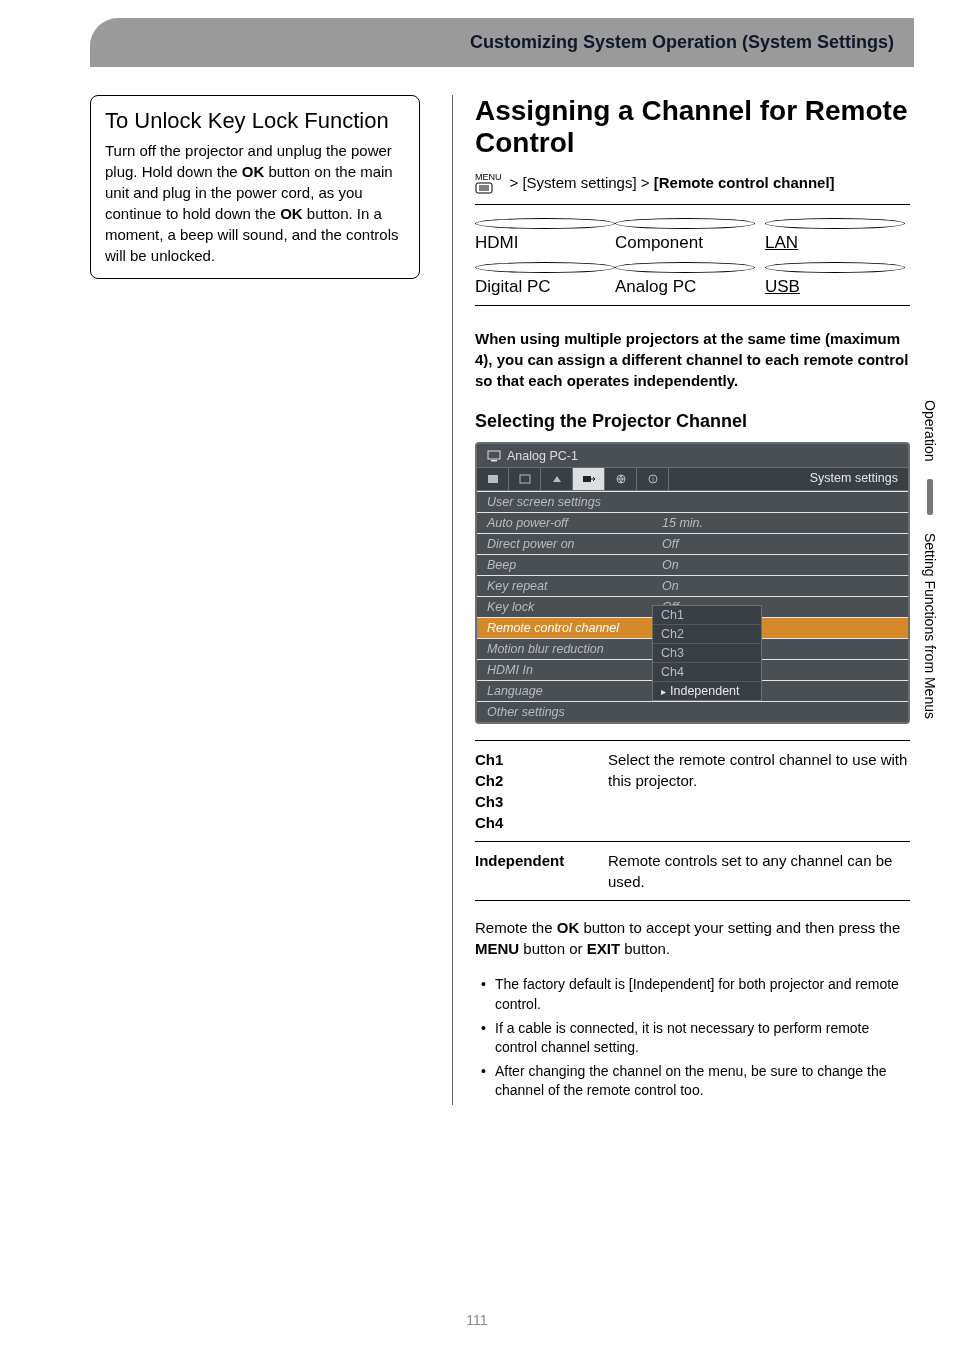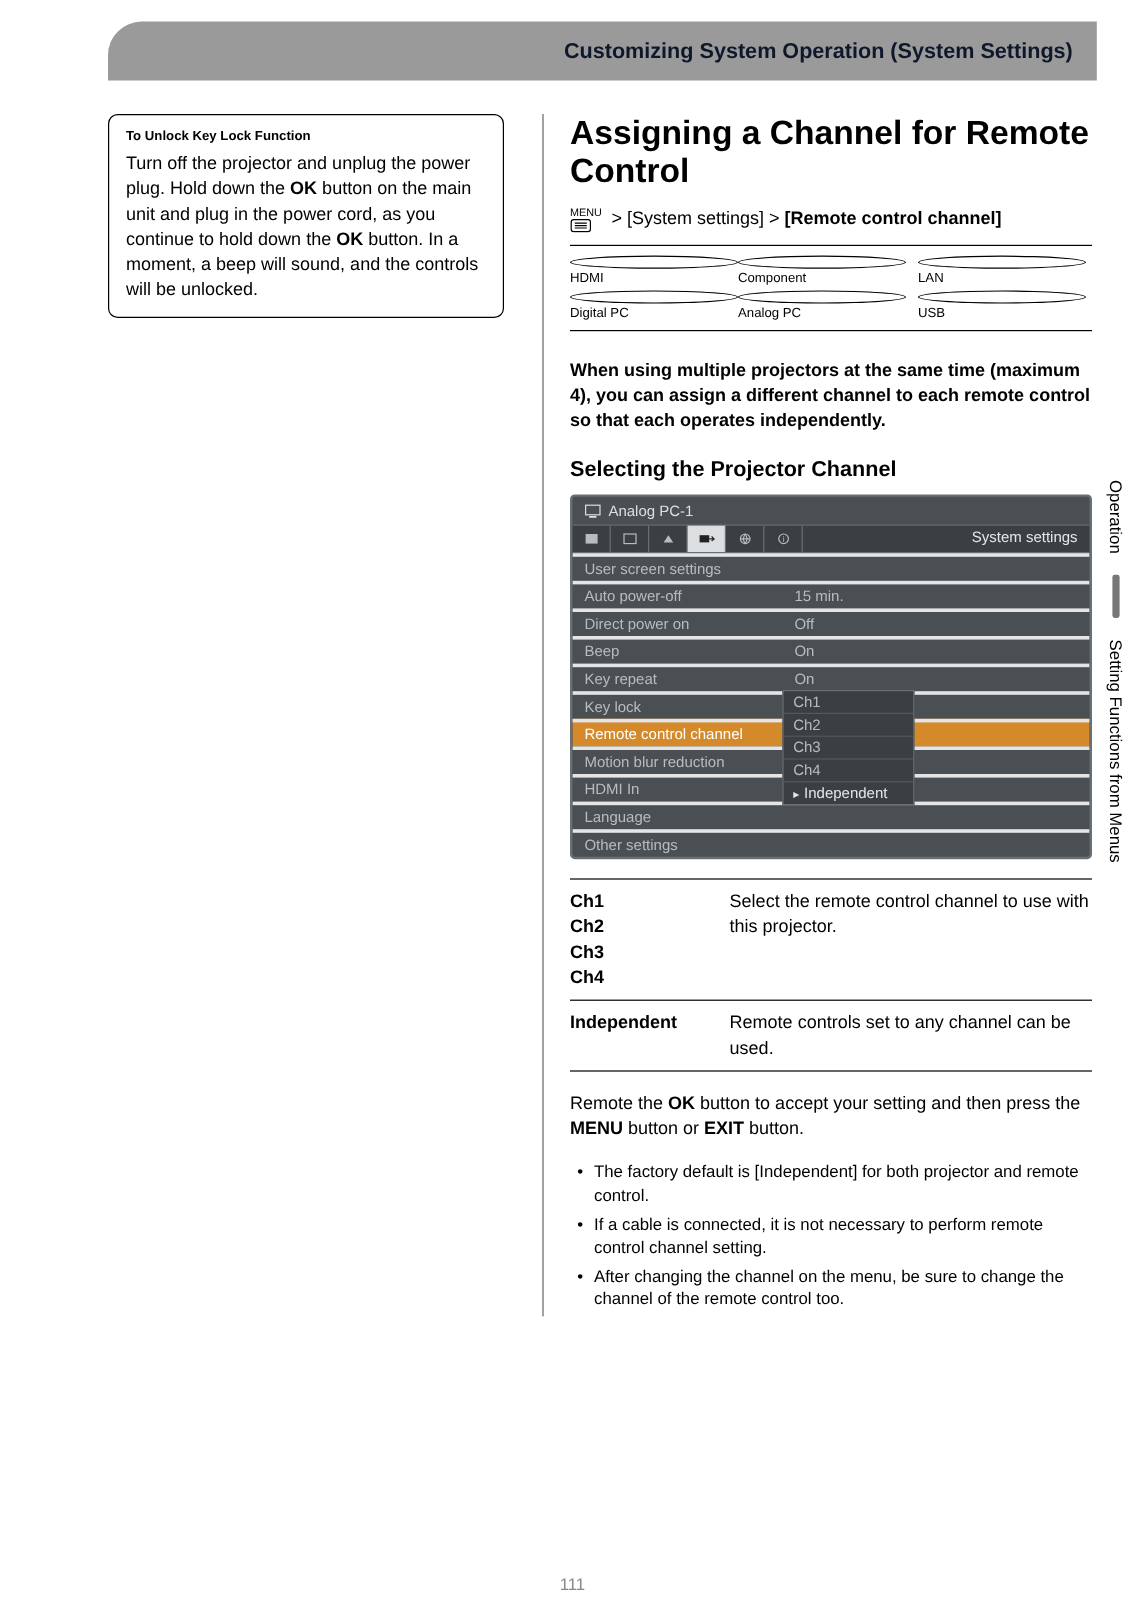--- a/index.html
+++ b/index.html
@@ -3,41 +3,41 @@
   <meta charset="utf-8">
   <style>
     * { box-sizing: border-box; margin: 0; padding: 0; }
     body { font-family: Arial, Helvetica, sans-serif; background: #fff; width: 954px; height: 1348px; position: relative; }
     .page { padding: 0 40px 60px 90px; }
     .header-bar { background: #9a9a9a; border-radius: 28px 0 0 0; padding: 14px 20px; margin: 18px 0 28px 0; text-align: right; color: #0f172a; font-weight: bold; font-size: 18px; }
     .content { display: flex; gap: 32px; }
     .left-col { width: 330px; flex-shrink: 0; }
     .right-col { flex: 1; border-left: 1px solid #666; padding-left: 22px; padding-right: 6px; }
     .callout { border: 1.5px solid #000; border-radius: 8px; padding: 12px 14px; }
-    .callout-title { font-weight: bold; font-size: 11px; margin-bottom: 6px; }
+    .callout-title { font-weight: normal; font-size: 22px; margin-bottom: 6px; }
     .callout-body { font-size: 15px; line-height: 1.4; }
     .h1 { font-size: 28px; font-weight: bold; line-height: 1.15; }
     .menu-path { display: flex; align-items: flex-start; gap: 8px; margin: 14px 0 10px 0; font-size: 15px; line-height: 1.35; }
     .menu-icon { display: inline-block; font-size: 9px; text-align: center; line-height: 1; }
     .menu-icon svg { display: block; }
-    .inputs-box { border-top: 1px solid #000; border-bottom: 1px solid #000; padding: 6px 0; margin-bottom: 18px; font-size: 11px; }
+    .inputs-box { border-top: 1px solid #000; border-bottom: 1px solid #000; padding: 6px 0; margin-bottom: 18px; font-size: 17px; }
     .inputs-row { display: flex; gap: 0; padding: 2px 0; }
     .inputs-row span:nth-child(1){ width: 140px; }
     .inputs-row span:nth-child(2){ width: 150px; }
-    .inputs-row span:nth-child(3){ flex: 1; }
+    .inputs-row span:nth-child(3){ flex: 1; text-decoration: underline; }
     .circle { display:inline-block; width:11px; height:11px; border:1.3px solid #000; border-radius:50%; margin-right:5px; vertical-align:-1px; }
     .lead { font-weight: bold; font-size: 15px; line-height: 1.4; margin-bottom: 20px; margin-top: 22px; }
     .h2 { font-weight: bold; font-size: 18px; margin-bottom: 10px; }
     .osd { background: #4a4f54; border: 2px solid #6a6f73; border-radius: 4px; color: #b8bcc0; font-size: 12.5px; overflow: hidden; margin-bottom: 16px; }
     .osd-title { padding: 5px 10px 4px 10px; color:#dcdfe2; font-size:12.5px; display:flex; align-items:center; gap:6px; }
     .osd-tabs { display: flex; background: #3a3f44; border-top:1px solid #6a6f73; border-bottom:1px solid #6a6f73; }
     .osd-tab { width: 32px; height: 22px; border-right:1px solid #6a6f73; display:flex; align-items:center; justify-content:center; }
     .osd-tab.active { background:#dcdfe2; color:#222; }
     .osd-tabs-label { margin-left:auto; padding: 3px 10px; color:#e4e7ea; font-weight:500; }
-    .osd-row { display:flex; border-top:3px solid #e5e5e5; }
+    .osd-row { display:flex; border-top:1px solid #e5e5e5;font-style:italic; }
     .osd-k { width: 175px; padding: 3px 10px; }
     .osd-v { padding: 3px 10px; }
     .osd-row.hl { background:#d48a2a; color:#fff; }
     .osd-dropdown { position: relative; margin-left: 175px; background:#3a3f44; border:1px solid #6a6f73; width:110px; }
     .osd-dropdown div { padding: 2px 8px; border-bottom:1px solid #55595e; }
     .osd-dropdown div:last-child { border-bottom:none; color:#e4e7ea; }
     .osd-dropdown .sel::before { content:"▸"; margin-right:4px; font-size:10px; }
     .param-table { font-size: 15px; line-height:1.4; margin-bottom: 16px; width:100%; }
     .param-row { display:flex; border-bottom:1px solid #000; padding: 8px 0; gap: 18px; }
     .param-row:first-child { border-top:1px solid #000; }

